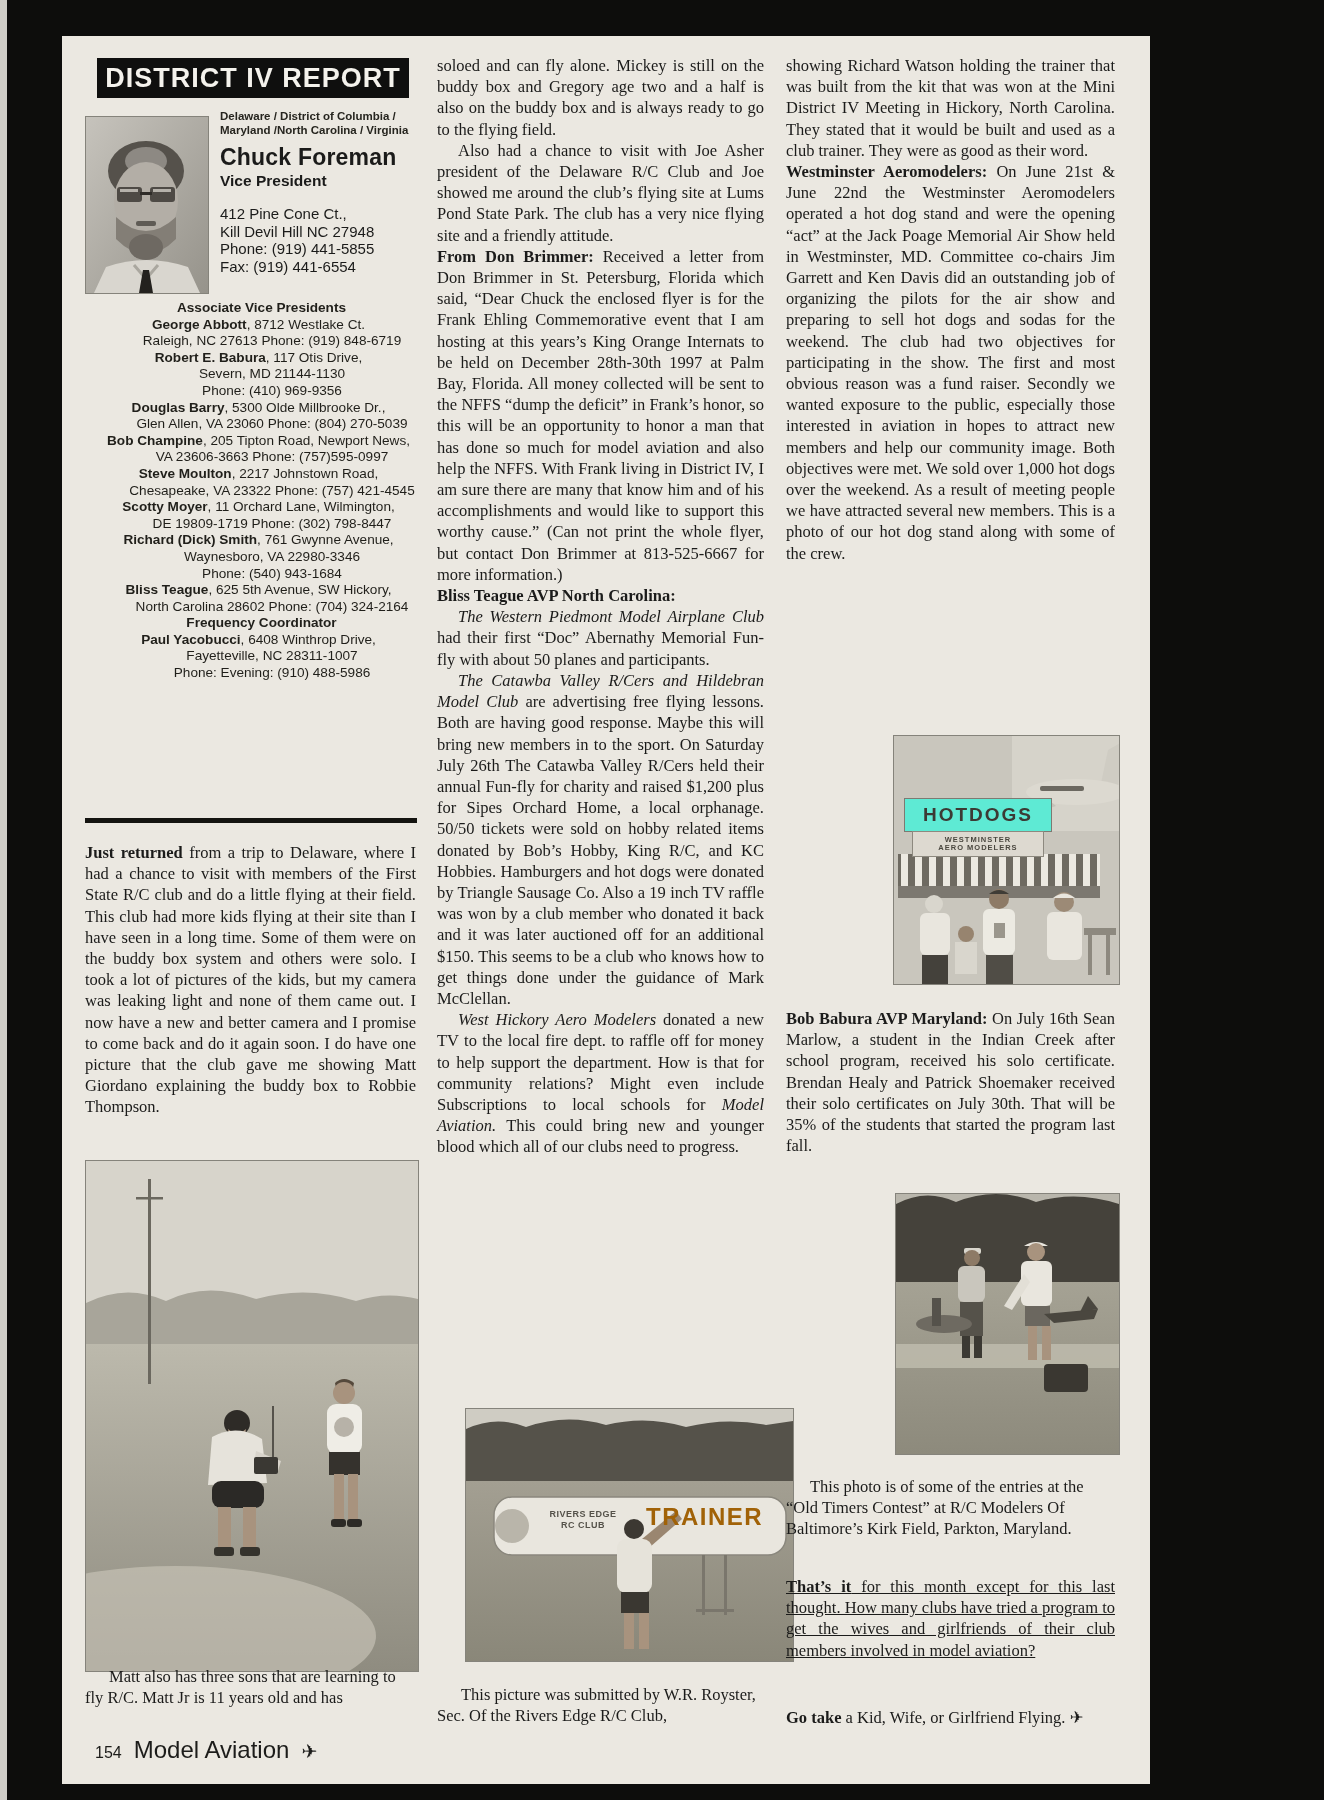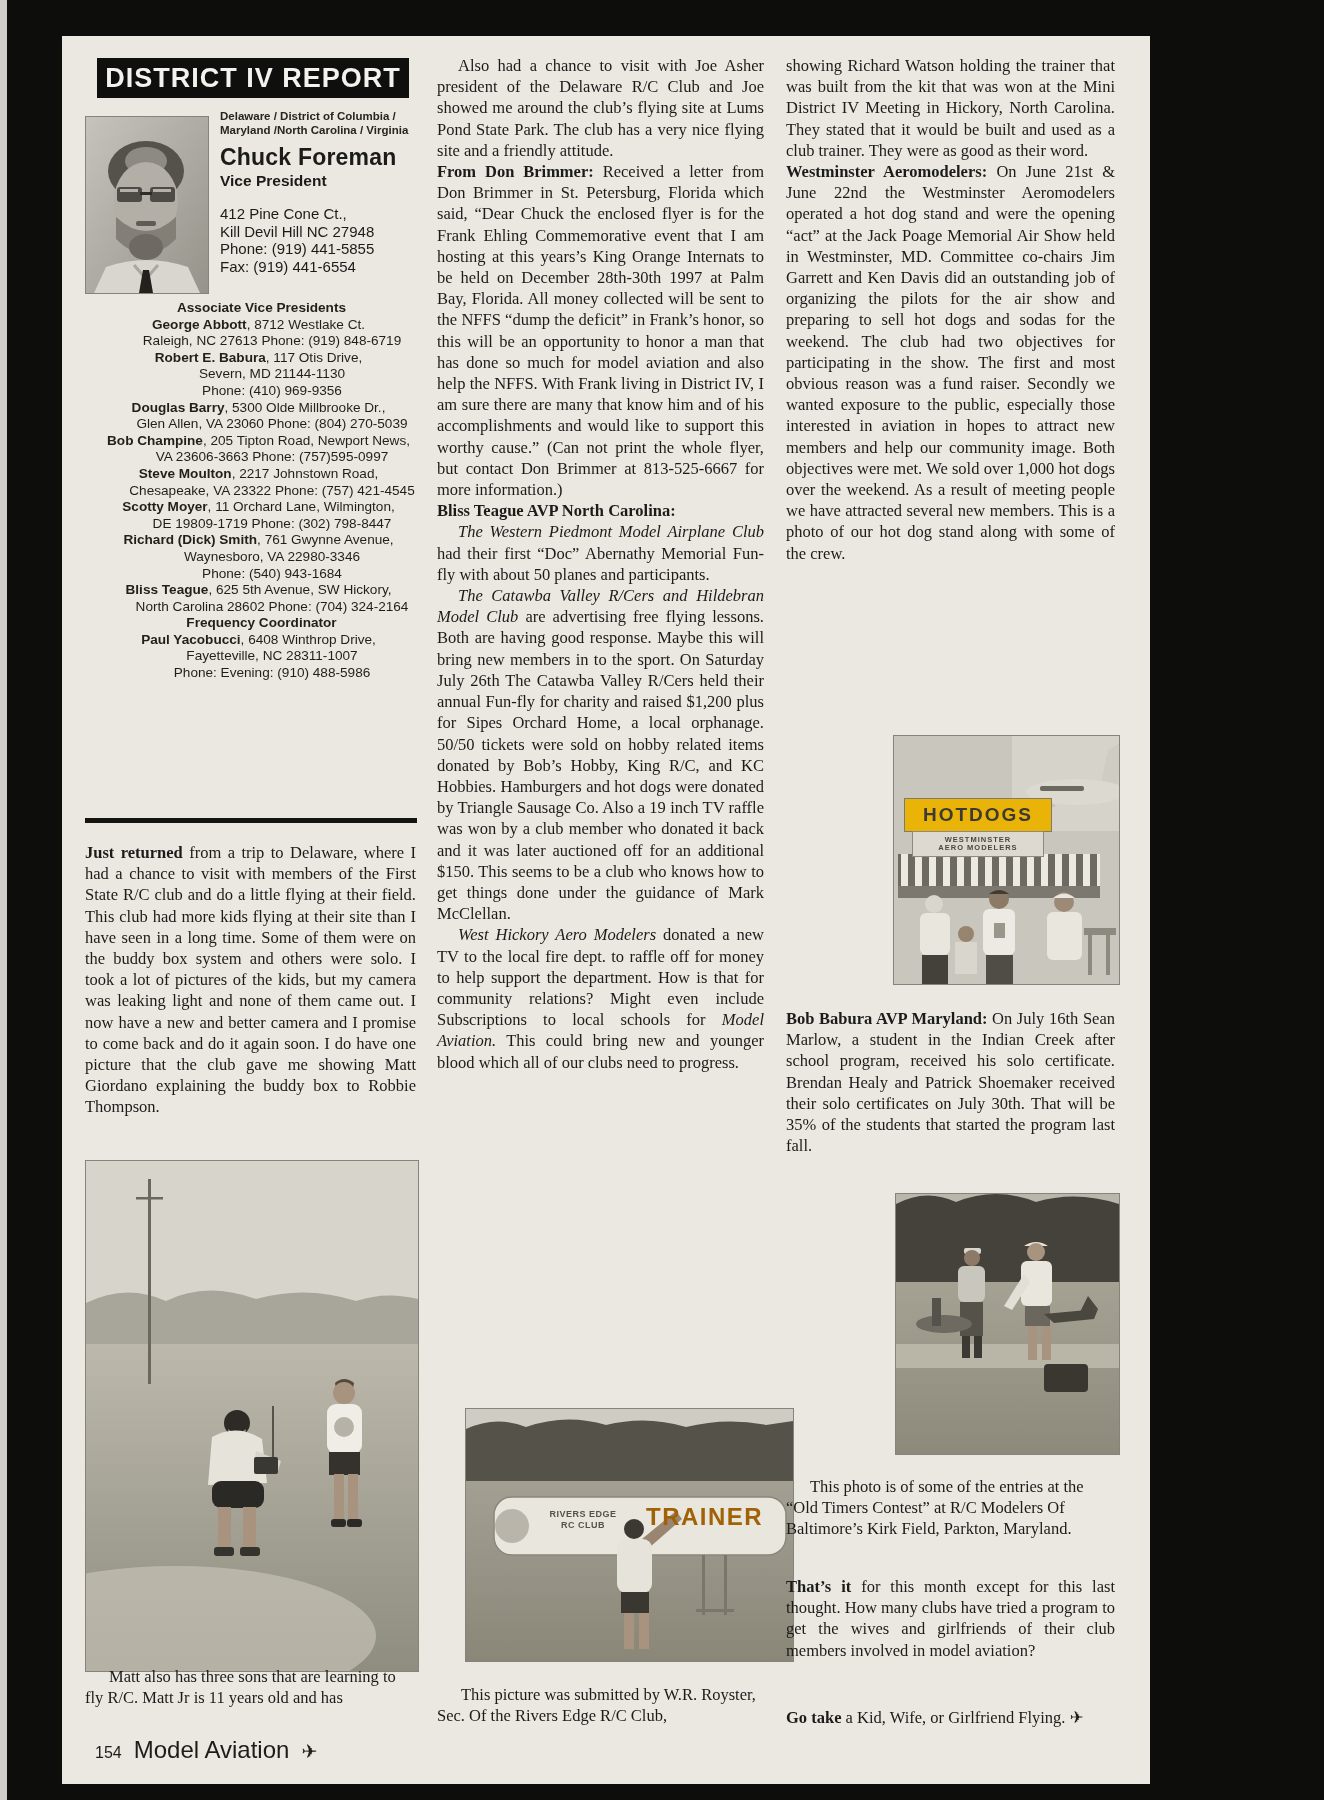--- a/index.html
+++ b/index.html
@@ -37,34 +37,34 @@
   .b{font-weight:bold;}
   .i{font-style:italic;}
   .just-para{position:absolute;left:23px;top:806px;width:331px;}
   .caption{font-size:16.5px;line-height:21.2px;text-indent:24px;}
   .left-caption{position:absolute;left:23px;top:1630px;width:331px;}
   .mid-col{position:absolute;left:375px;top:19px;width:327px;}
   .mid-caption{position:absolute;left:375px;top:1648px;width:327px;text-align:left;}
   .right-col{position:absolute;left:724px;top:19px;width:329px;}
   .babura-block{position:absolute;left:724px;top:972px;width:329px;}
   .ot-caption{position:absolute;left:724px;top:1440px;width:329px;}
-  .thats-block{position:absolute;left:724px;top:1540px;width:329px;}
+  .thats-block{position:absolute;left:724px;top:1540px;width:329px;text-decoration:underline;}
   .gotake-block{position:absolute;left:724px;top:1672px;width:340px;font-size:16.5px;}
 
   
   .photo{overflow:hidden;border:1px solid #85837b;}
   .photo svg{display:block;}
   .left-photo{position:absolute;left:23px;top:1124px;width:332px;height:510px;}
   .trainer-photo{position:absolute;left:375px;top:1372px;width:327px;height:252px;margin-left:28px;}
   .hotdog-photo{position:absolute;left:831px;top:699px;width:225px;height:248px;}
   .oldtimers-photo{position:absolute;left:833px;top:1157px;width:223px;height:260px;}
   .ovl{position:absolute;font-family:"Liberation Sans",sans-serif;font-weight:bold;}
   .tr-club{left:72px;top:100px;width:90px;text-align:center;font-size:9px;line-height:10.5px;color:#55524a;letter-spacing:0.5px;}
   .tr-label{left:180px;top:94px;font-size:24px;color:#a16207;letter-spacing:1.5px;}
-  .hd-sign{left:10px;top:62px;width:146px;height:32px;background:#eab308;border:1px solid #7d7a72;
+  .hd-sign{left:10px;top:62px;width:146px;height:32px;background:#5eead4;border:1px solid #7d7a72;
            display:flex;align-items:center;justify-content:center;font-size:19px;letter-spacing:2px;color:#3c3a34;}
   .hd-sub{left:18px;top:95px;width:130px;height:24px;background:#ddd9d0;border:1px solid #8d897f;
           display:flex;flex-direction:column;align-items:center;justify-content:center;
           font-size:7.5px;line-height:8.5px;color:#4a473f;letter-spacing:1px;}
 
   
   .footer{position:absolute;left:33px;top:1700px;display:flex;align-items:baseline;gap:12px;
           font-family:"Liberation Sans",sans-serif;color:#1c1c1a;}
   .footer .pg{font-size:16px;font-weight:normal;}
   .footer .mag{font-size:24px;}
@@ -222,20 +222,21 @@
 
   <div class="left-caption caption">Matt also has three sons that are learning to fly R/C. Matt Jr is 11 years old and has</div>
 
   <div class="footer">
     <span class="pg">154</span>
     <span class="mag">Model Aviation</span>
     <span class="pl">✈</span>
   </div>
 
   <div class="mid-col flow">
+    <p>soloed and can fly alone. Mickey is still on the buddy box and Gregory age two and a half is also on the buddy box and is always ready to go to the flying field.</p>
     <p class="indent">Also had a chance to visit with Joe Asher president of the Delaware R/C Club and Joe showed me around the club’s flying site at Lums Pond State Park. The club has a very nice flying site and a friendly attitude.</p>
     <p class="sec"><span class="b">From Don Brimmer:</span><span> Received a letter from Don Brimmer in St. Petersburg, Florida which said, “Dear Chuck the enclosed flyer is for the Frank Ehling Commemorative event that I am hosting at this years’s King Orange Internats to be held on December 28th-30th 1997 at Palm Bay, Florida. All money collected will be sent to the NFFS “dump the deficit” in Frank’s honor, so this will be an opportunity to honor a man that has done so much for model aviation and also help the NFFS. With Frank living in District IV, I am sure there are many that know him and of his accomplishments and would like to support this worthy cause.” (Can not print the whole flyer, but contact Don Brimmer at 813-525-6667 for more information.)</span></p>
     <p class="sec b">Bliss Teague AVP North Carolina:</p>
     <p class="indent"><span class="i">The Western Piedmont Model Airplane Club</span><span> had their first “Doc” Abernathy Memorial Fun-fly with about 50 planes and participants.</span></p>
     <p class="indent"><span class="i">The Catawba Valley R/Cers and Hildebran Model Club</span><span> are advertising free flying lessons. Both are having good response. Maybe this will bring new members in to the sport. On Saturday July 26th The Catawba Valley R/Cers held their annual Fun-fly for charity and raised $1,200 plus for Sipes Orchard Home, a local orphanage. 50/50 tickets were sold on hobby related items donated by Bob’s Hobby, King R/C, and KC Hobbies. Hamburgers and hot dogs were donated by Triangle Sausage Co. Also a 19 inch TV raffle was won by a club member who donated it back and it was later auctioned off for an additional $150. This seems to be a club who knows how to get things done under the guidance of Mark McClellan.</span></p>
     <p class="indent"><span class="i">West Hickory Aero Modelers</span><span> donated a new TV to the local fire dept. to raffle off for money to help support the department. How is that for community relations? Might even include Subscriptions to local schools for </span><span class="i">Model Aviation.</span><span> This could bring new and younger blood which all of our clubs need to progress.</span></p>
   </div>
 
   <div class="trainer-photo photo" style="position:absolute;">
     <svg viewBox="0 0 327 252" width="327" height="252">

